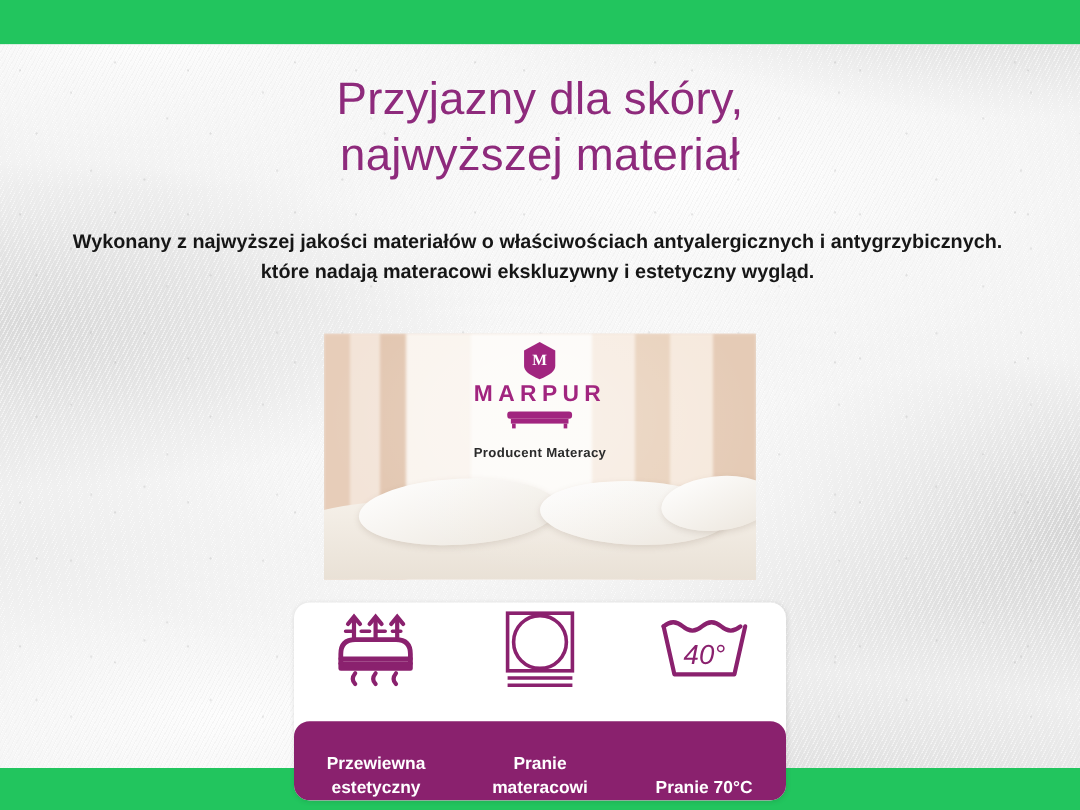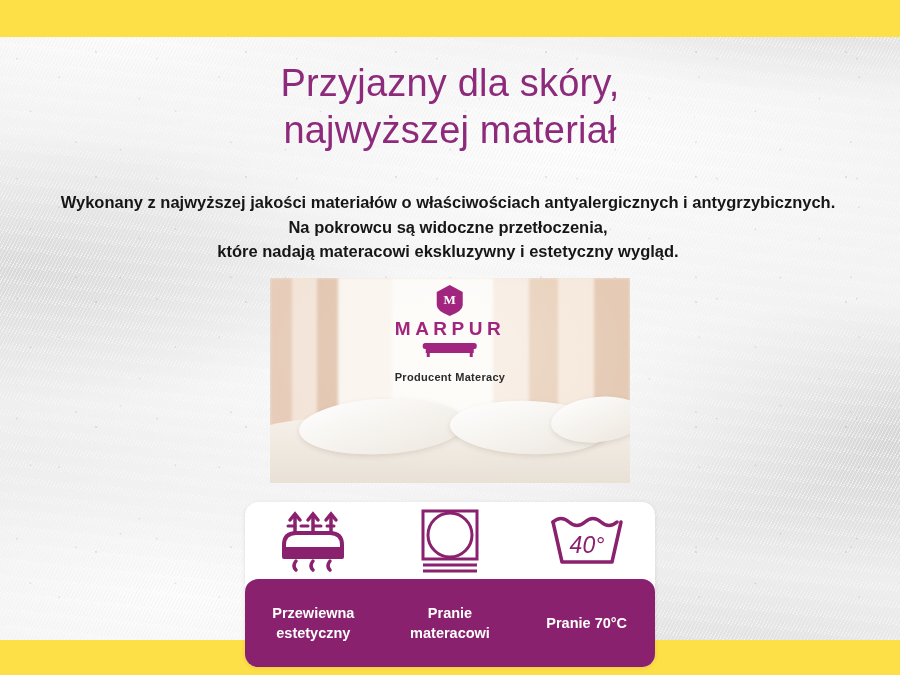--- a/index.html
+++ b/index.html
@@ -1,20 +1,20 @@
 <!DOCTYPE html>
 <html><head>
 <meta charset="utf-8">
 <style>
   html,body{margin:0;padding:0;}
   body{
     width:900px;height:675px;overflow:hidden;background:#ffffff;
     font-family:"Liberation Sans",sans-serif;
   }
-  .page{position:relative;width:900px;height:675px;background:#fde047;overflow:hidden;}
+  .page{position:relative;width:900px;height:675px;background:#22c55e;overflow:hidden;}
 
   
   .fabric{
     position:absolute;left:0;top:37px;width:900px;height:603px;
     background:#f2f2f2;
     overflow:hidden;
   }
   .fabric .waves{
     position:absolute;left:-60px;top:-80px;width:1020px;height:780px;
     background:
@@ -127,23 +127,23 @@
 
   
   .card{
     position:absolute;left:245px;top:502px;width:410px;height:165px;
     background:#ffffff;border-radius:13px;overflow:hidden;
     box-shadow:0 1px 4px rgba(0,0,0,.10);
   }
   .icons{display:flex;height:78px;align-items:center;font-style:italic;}
   .icon-cell{flex:1;display:flex;justify-content:center;align-items:center;}
   .labelbar{
-    position:absolute;left:0;bottom:0;width:410px;height:88px;
+    position:absolute;left:0;bottom:0;width:410px;height:66px;
     background:#8a216e;border-radius:13px 13px 0 0;
-    display:flex;align-items:center;
+    display:flex;align-items:flex-end;
   }
   .label-cell{
     flex:1;text-align:center;color:#ffffff;font-size:14.5px;font-weight:700;line-height:20px;
   }
   .label-cell span{display:block;}
 </style>
 </head>
 <body>
 
 <div class="page">
@@ -155,21 +155,20 @@
     <div class="speck"></div>
   </div>
 
   <div class="heading">
     <span class="l1">Przyjazny dla skóry,</span>
     <span class="l2">najwyższej materiał</span>
   </div>
 
   <div class="body-copy">
     <span>Wykonany z najwyższej jakości materiałów o właściwościach antyalergicznych i antygrzybicznych.</span>
-    <span>Na pokrowcu są widoczne przetłoczenia,</span>
     <span>które nadają materacowi ekskluzywny i estetyczny wygląd.</span>
   </div>
 
   <div class="photo">
     <div class="bg"></div>
     <div class="person dad">
       <div class="torso"></div>
         <div class="hair"></div>
         <div class="head"></div>
         <div class="beard"></div>

